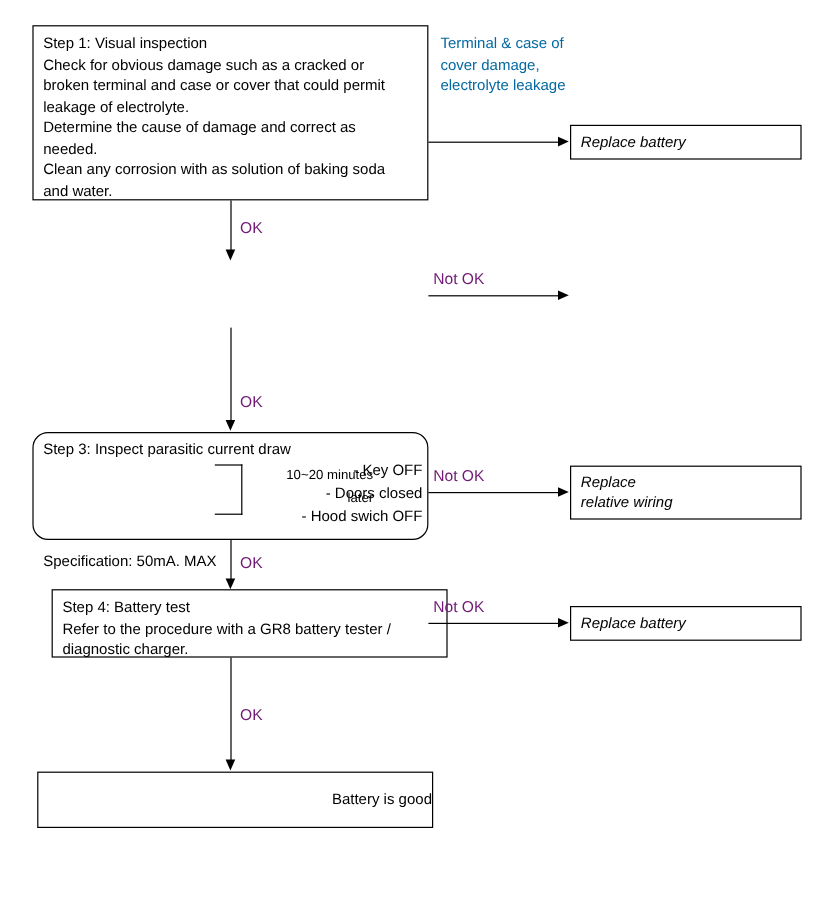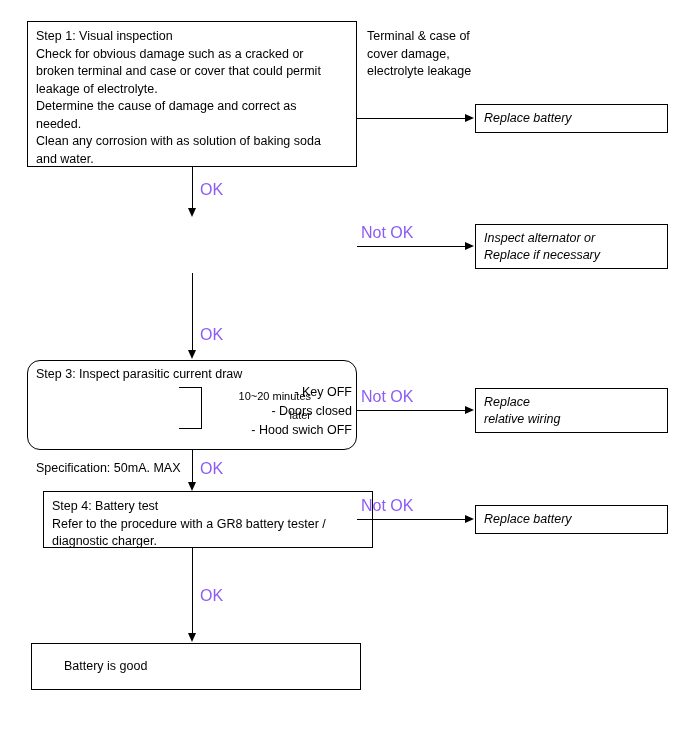--- a/index.html
+++ b/index.html
@@ -32,40 +32,39 @@
   .box .inner {
     position: absolute;
     left: 8px;
     top: 6px;
     right: 4px;
     white-space: pre-line;
   }
   .box.center {
     display: flex;
     align-items: center;
-    justify-content: flex-start;
-    padding-left: 32px;
+    justify-content: flex-end;
   }
   .box.vcenter .inner {
     top: 50%;
     transform: translateY(-50%);
     font-style: italic;
   }
   .free-text {
     position: absolute;
     font-size: 12.5px;
     line-height: 17.5px;
-    color: #000000;
+    color: #0369a1;
     white-space: pre-line;
   }
   .lbl {
     position: absolute;
-    font-size: 16px;
+    font-size: 13px;
     line-height: 15px;
-    color: #8b5cf6;
+    color: #701a75;
   }
   .vline {
     position: absolute;
     width: 1px;
     background: #000000;
   }
   .hline {
     position: absolute;
     height: 1px;
     background: #000000;
@@ -130,24 +129,20 @@
 
   <div class="vline" style="left:192px; top:167px; height:43px;"></div>
   <div class="arrow-down" style="left:187.5px; top:208px;"></div>
   <div class="lbl" style="left:200px; top:182px;">OK</div>
 
 
   <div class="hline" style="left:357px; top:246px; width:110px;"></div>
   <div class="arrow-right" style="left:465px; top:241.5px;"></div>
   <div class="lbl" style="left:361px; top:225px;">Not OK</div>
 
-  <div class="box vcenter" style="left:475px; top:224px; width:193px; height:45px;">
-    <div class="inner">Inspect alternator or
-Replace if necessary</div>
-  </div>
 
   <div class="vline" style="left:192px; top:273px; height:79px;"></div>
   <div class="arrow-down" style="left:187.5px; top:350px;"></div>
   <div class="lbl" style="left:200px; top:327px;">OK</div>
 
   <div class="box" style="left:27px; top:360px; width:330px; height:90px;border-radius:13px;">
     <div class="inner" style="left:8px; top:5px;">Step 3: Inspect parasitic current draw</div>
     <div class="inner" style="left:8px; top:22px; line-height:19px;text-align:right;"> - Key OFF
  - Doors closed
  - Hood swich OFF</div>

